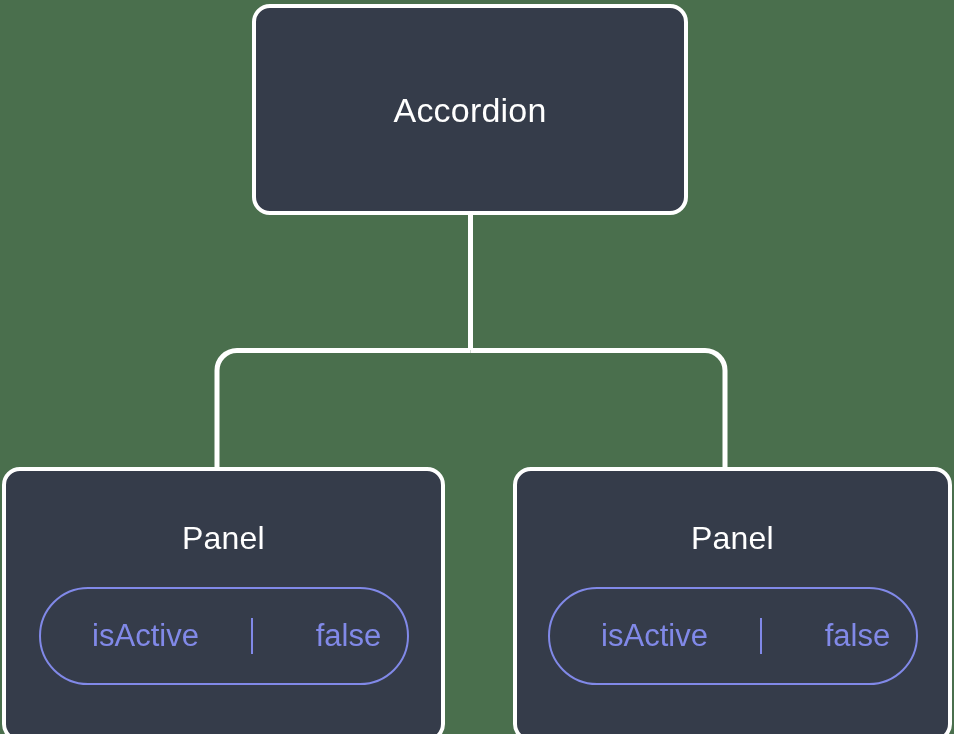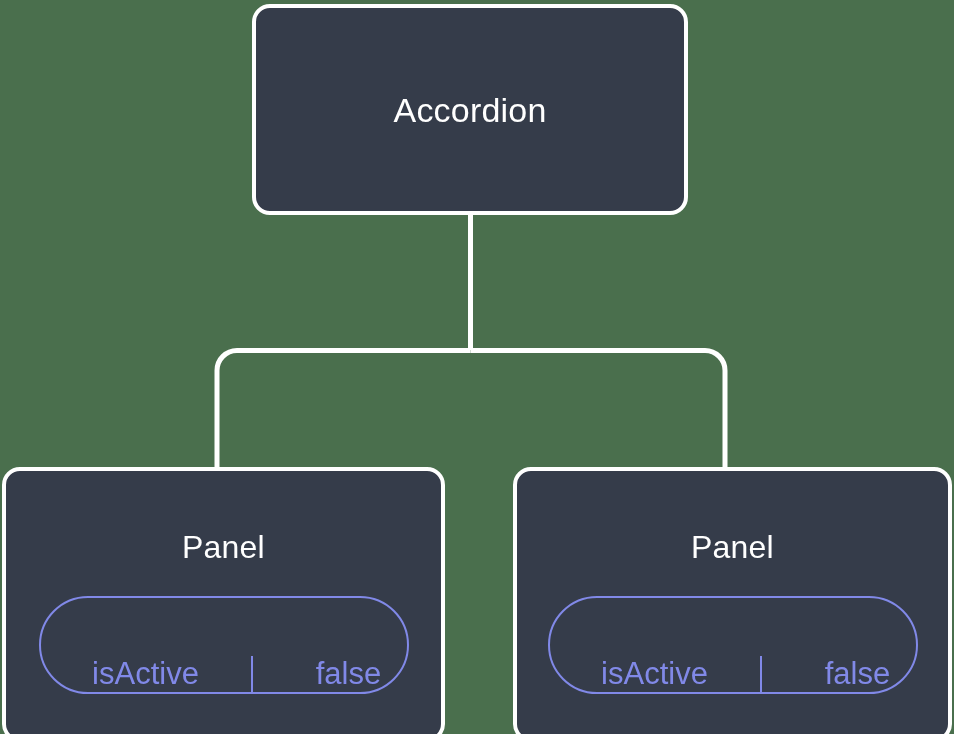--- a/index.html
+++ b/index.html
@@ -70,39 +70,38 @@
     width: 443px;
   }
   .node-child-right {
     left: 513px;
     width: 439px;
   }
   .node-child .node-title {
     font-size: 32px;
     line-height: 38px;
     letter-spacing: 0.2px;
-    margin-top: 9px;
   }
 
   .node-title {
     color: #ffffff;
     font-weight: 400;
     text-align: center;
     white-space: nowrap;
   }
 
   
   .prop-pill {
     box-sizing: border-box;
     margin-top: 30px;
     height: 98px;
     border: 2px solid #8189e8;
     border-radius: 49px;
     display: flex;
-    align-items: flex-end;
+    align-items: center;
     overflow: hidden;
   }
   .node-child-left .prop-pill { width: 370px; }
   .node-child-right .prop-pill { width: 370px; }
 
   .prop-key,
   .prop-value {
     display: flex;
     align-items: center;
     justify-content: center;

